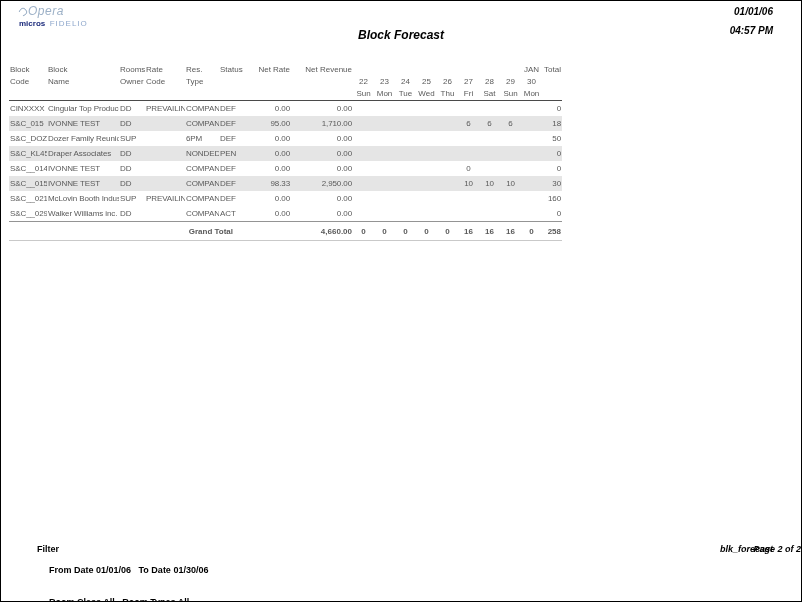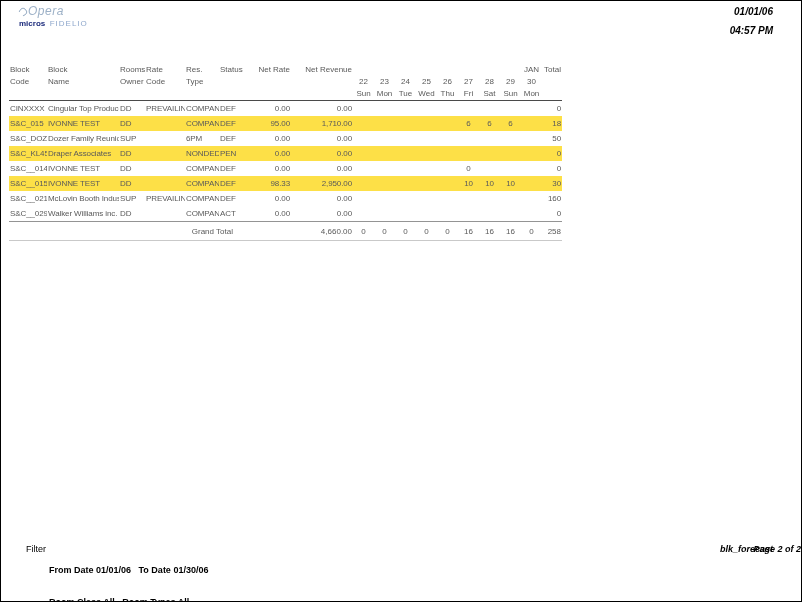--- a/index.html
+++ b/index.html
@@ -29,42 +29,43 @@
   thead th { font-weight:normal; text-align:left; vertical-align:top; padding:0 1px; }
   thead tr { border-bottom:1px solid #4a4a4a; }
   thead div { height:12px; line-height:12px; overflow:visible; white-space:nowrap; }
   th.num-col, th.num-col div { text-align:right; }
   th.day-col, th.day-col div { text-align:center; }
   th.total-col, th.total-col div { text-align:right; }
   tbody td { height:15px; padding:0 1px; white-space:nowrap; overflow:hidden; letter-spacing:-0.1px; }
   td.num { text-align:right; }
   td.day { text-align:center; }
   td.total { text-align:right; }
-  tr.stripe { background:#fde047; }
+  tr.stripe { background:#e5e5e5; }
   tr.grand-total { border-top:1px solid #949494; border-bottom:1px solid #c9c9c9; }
-  tr.grand-total td { height:16px; }
+  tr.grand-total td { height:16px;font-weight:bold; }
   td.gt-label { text-align:right; padding-right:58px; }
   
   .footer { position:absolute; left:0; top:541px; width:100%; font-size:9px; }
-  .filter-label { position:absolute; left:25px; top:2px; font-weight:normal; }
+  .filter-label { position:absolute; left:36px; top:2px; font-weight:bold; }
   .filter-lines { position:absolute; left:48px; top:2px; font-weight:bold;
                   line-height:10.5px; white-space:pre-wrap; }
   .page-num { position:absolute; left:0; top:2px; width:100%; text-align:right;
               font-style:italic; font-weight:600; }
   .report-id { position:absolute; right:28px; top:2px; font-style:italic; font-weight:600;margin-left:6px; }
 </style>
 </head>
 <body>
 
 <div class="page">
 
   <div class="logo">
     <div class="logo-opera"><span class="swirl"></span><span>Opera</span></div>
     <div><span class="logo-micros">micros</span> <span class="logo-fidelio">FIDELIO</span></div>
   </div>
+  <div class="subtitle-center">Block Forecast</div>
   <div class="hdr-date">01/01/06</div>
   <div class="hdr-time">04:57 PM</div>
 
   <div class="report">
     <table>
       <colgroup>
         <col style="width:38px">
           <col style="width:72px">
           <col style="width:26px">
         <col style="width:40px">

